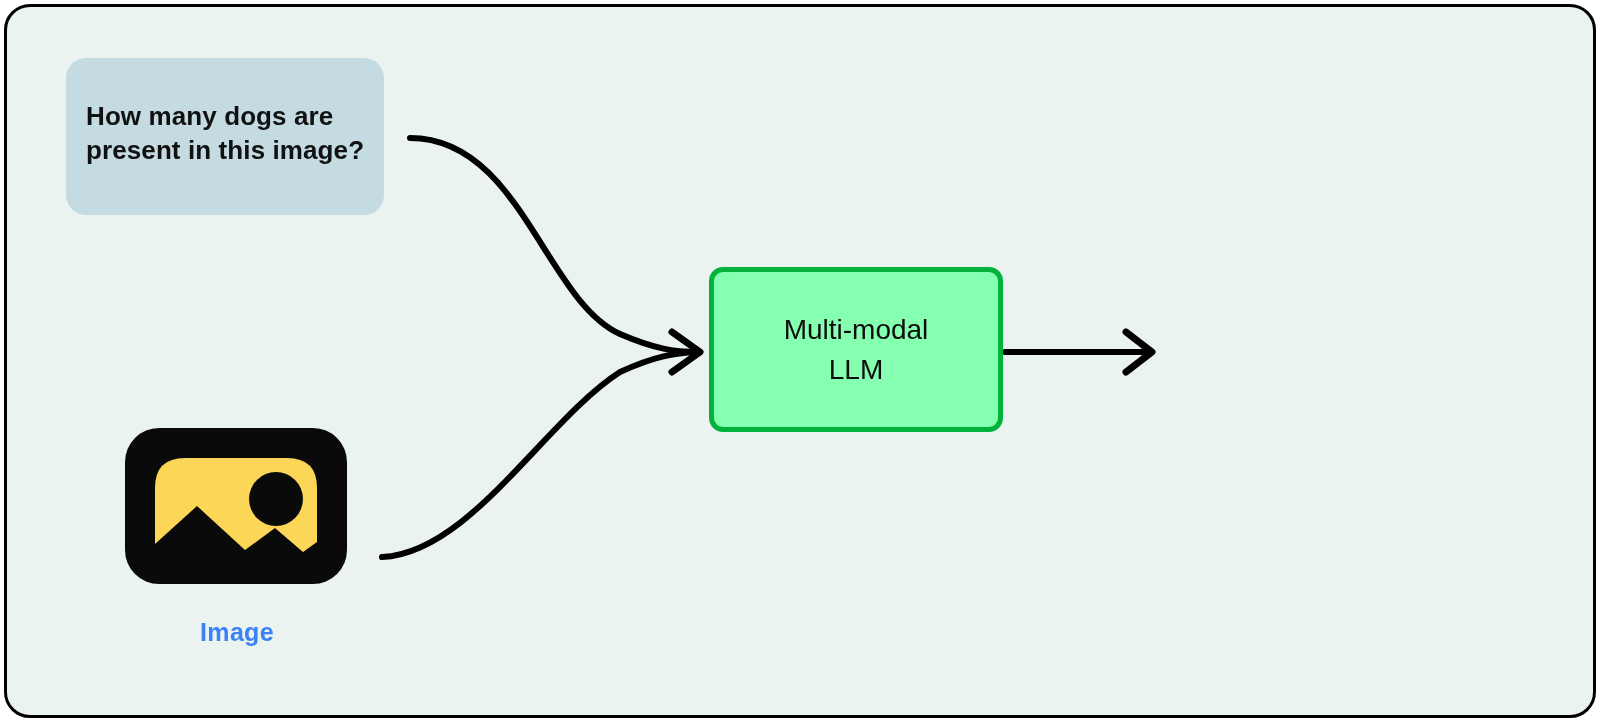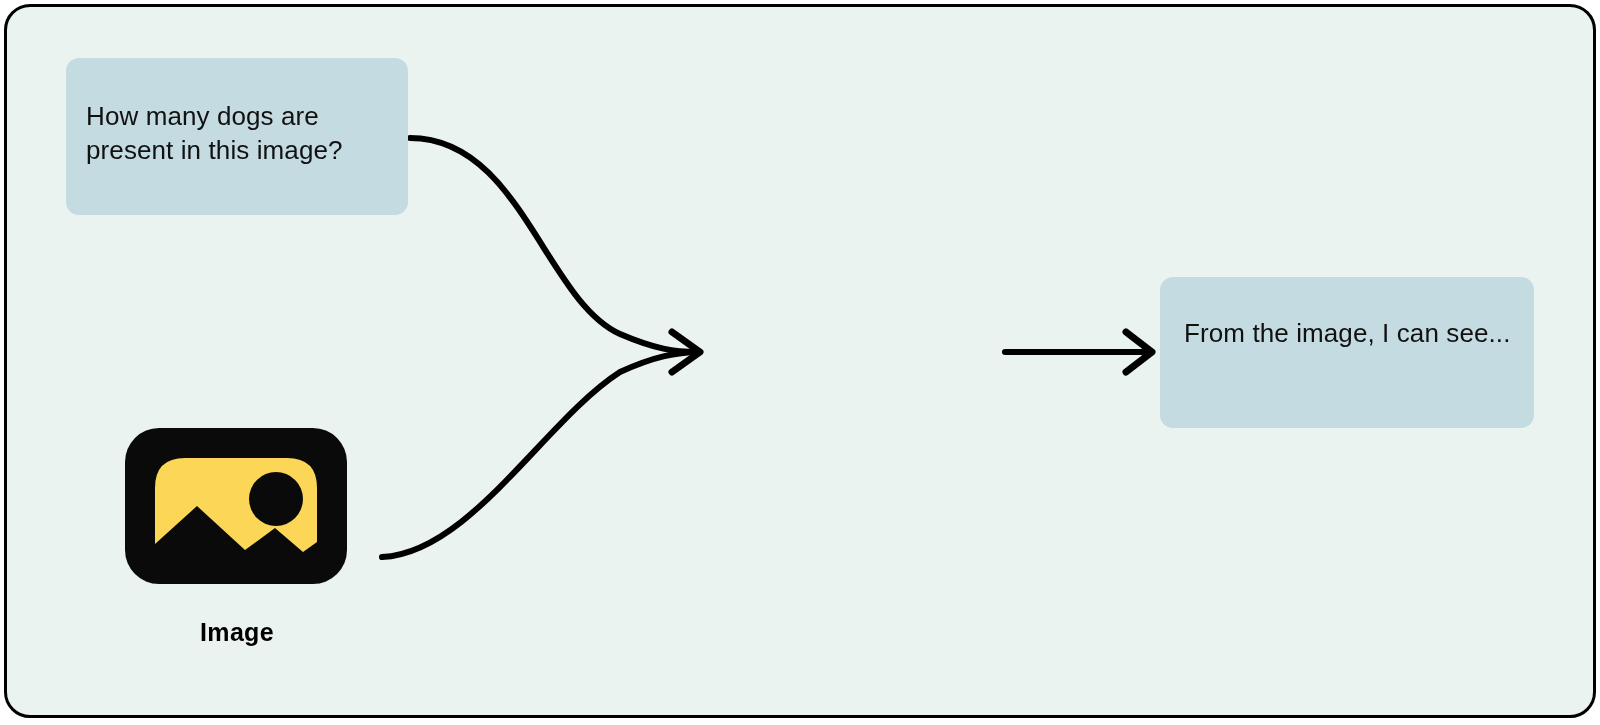--- a/index.html
+++ b/index.html
@@ -35,24 +35,25 @@
     top: 0;
     width: 1600px;
     height: 725px;
     pointer-events: none;
   }
   
   #question-box {
     position: absolute;
     left: 66px;
     top: 58px;
-    width: 342px;
+    width: 318px;
     height: 157px;
     background: #c5dbe2;
-    border-radius: 13px;
+    border-radius: 20px;
+    font-weight: bold;
   }
   #question-box .box-text {
     position: absolute;
     left: 20px;
     top: 41px;
     width: 310px;
     font-size: 26px;
     line-height: 34px;
     color: #111111;
     letter-spacing: 0.1px;
@@ -77,21 +78,21 @@
     height: 156px;
   }
   #image-label {
     position: absolute;
     left: 66px;
     top: 618px;
     width: 342px;
     text-align: center;
     font-size: 25px;
     font-weight: bold;
-    color: #000000;
+    color: #3b82f6;
     letter-spacing: 0.3px;
   }
   
   #model-box {
     position: absolute;
     left: 709px;
     top: 267px;
     width: 294px;
     height: 165px;
     background: #85ffb0;
@@ -159,18 +160,19 @@
 
       <path d="M 30 60 Q 30 30 60 30 L 162 30 Q 192 30 192 60 L 192 126 L 30 126 Z" fill="#fcd757"></path>
 
       <path d="M 30 126 L 30 116 L 72 78 L 120 122 L 150 100 L 178 124 L 192 114 L 192 126 Z" fill="#0a0a0a"></path>
 
       <circle cx="151" cy="71" r="27" fill="#0a0a0a"></circle>
     </svg>
   </div>
   <div id="image-label">Image</div>
 
+  <div id="model-box">
+    <div class="box-text">Multi-modal
+LLM</div>
+  </div>
 
-  <div id="answer-box">
-    <div class="box-text">From the image, I can see...</div>
-  </div>
 
 </div>
 
 </body></html>

